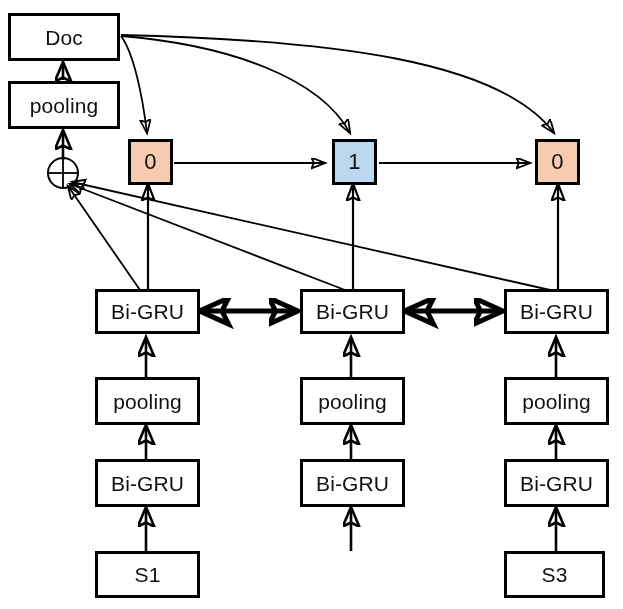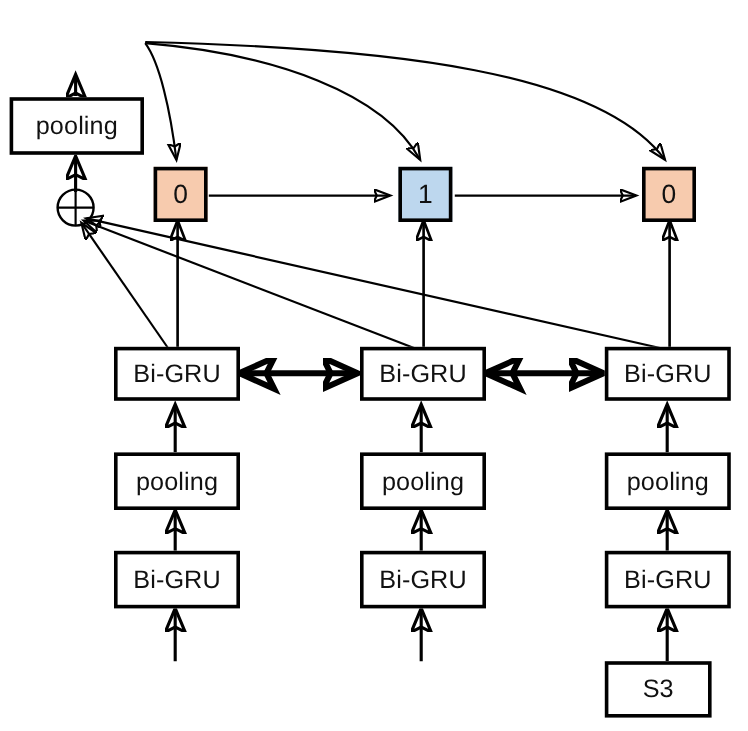--- a/index.html
+++ b/index.html
@@ -100,20 +100,23 @@
     <path d="M121,36 C133,52 142,92 147,133" stroke-width="1.8" marker-end="url(#ahThin)"></path>
     <path d="M121,36 C230,45 320,78 350,133" stroke-width="1.8" marker-end="url(#ahThin)"></path>
     <path d="M121,35 C330,40 500,60 554,133" stroke-width="1.8" marker-end="url(#ahThin)"></path>
 
     <line x1="174" y1="163" x2="325" y2="163" stroke-width="1.8" marker-end="url(#ahThin)"></line>
     <line x1="379" y1="163" x2="530" y2="163" stroke-width="1.8" marker-end="url(#ahThin)"></line>
   <line x1="48" y1="173" x2="78" y2="173" stroke="#000000" stroke-width="1.8"></line>
       <line x1="63" y1="158" x2="63" y2="188" stroke="#000000" stroke-width="1.8"></line>
     </svg>
 
+  <div class="node" style="left:8px; top:13px; width:112px; height:48px;">
+    <span>Doc</span>
+  </div>
 
   <div class="node" style="left:8px; top:81px; width:112px; height:48px;">
     <span>pooling</span>
   </div>
 
   <div class="sumnode" style="left:47px; top:157px; width:32px; height:32px;"></div>
 
   <div class="node decision" style="left:128px; top:139px; width:45px; height:46px; background:#F7CBAE;">
     <span>0</span>
   </div>
@@ -149,17 +152,20 @@
   <div class="node" style="left:95px; top:459px; width:105px; height:48px;">
     <span>Bi-GRU</span>
   </div>
   <div class="node" style="left:300px; top:459px; width:105px; height:48px;">
     <span>Bi-GRU</span>
   </div>
   <div class="node" style="left:504px; top:459px; width:105px; height:48px;">
     <span>Bi-GRU</span>
   </div>
 
-  <div class="node" style="left:504px; top:551px; width:89px; height:47px;">
+  <div class="node" style="left:95px; top:551px; width:105px; height:47px;">
+    <span>S1</span>
+  </div>
+  <div class="node" style="left:504px; top:551px; width:101px; height:47px;">
     <span>S3</span>
   </div>
 
 </div>
 
 </body></html>

